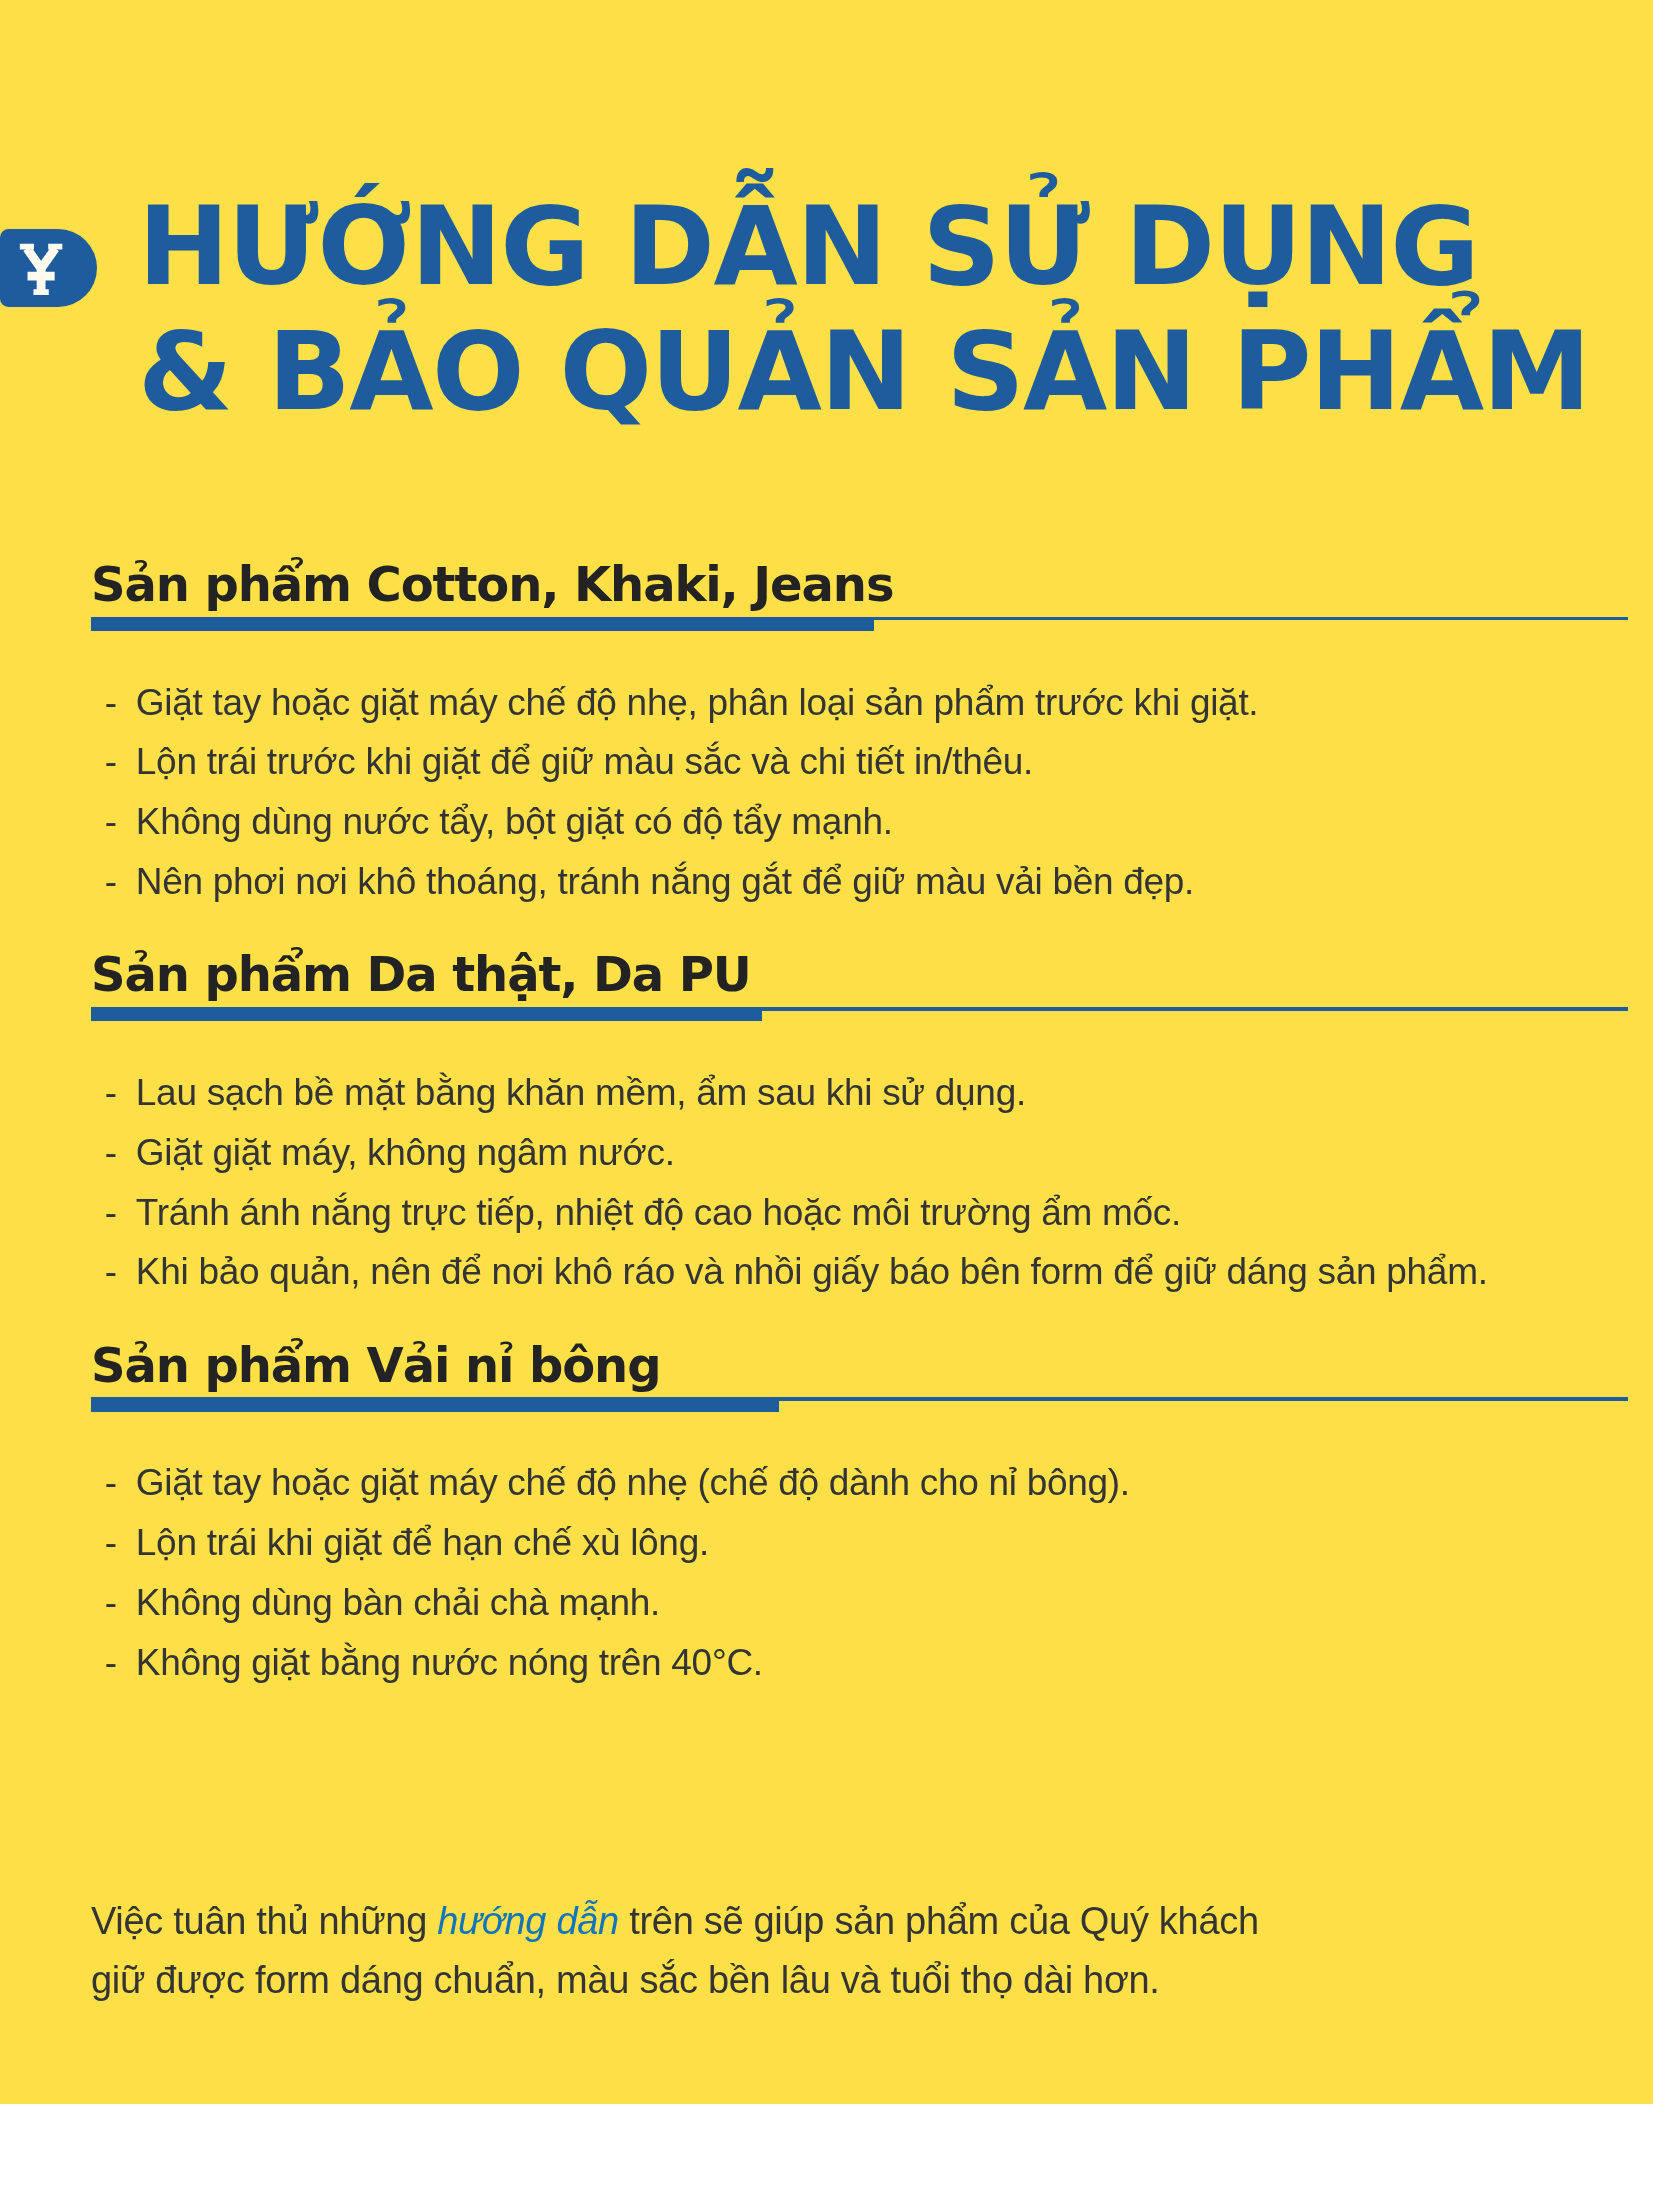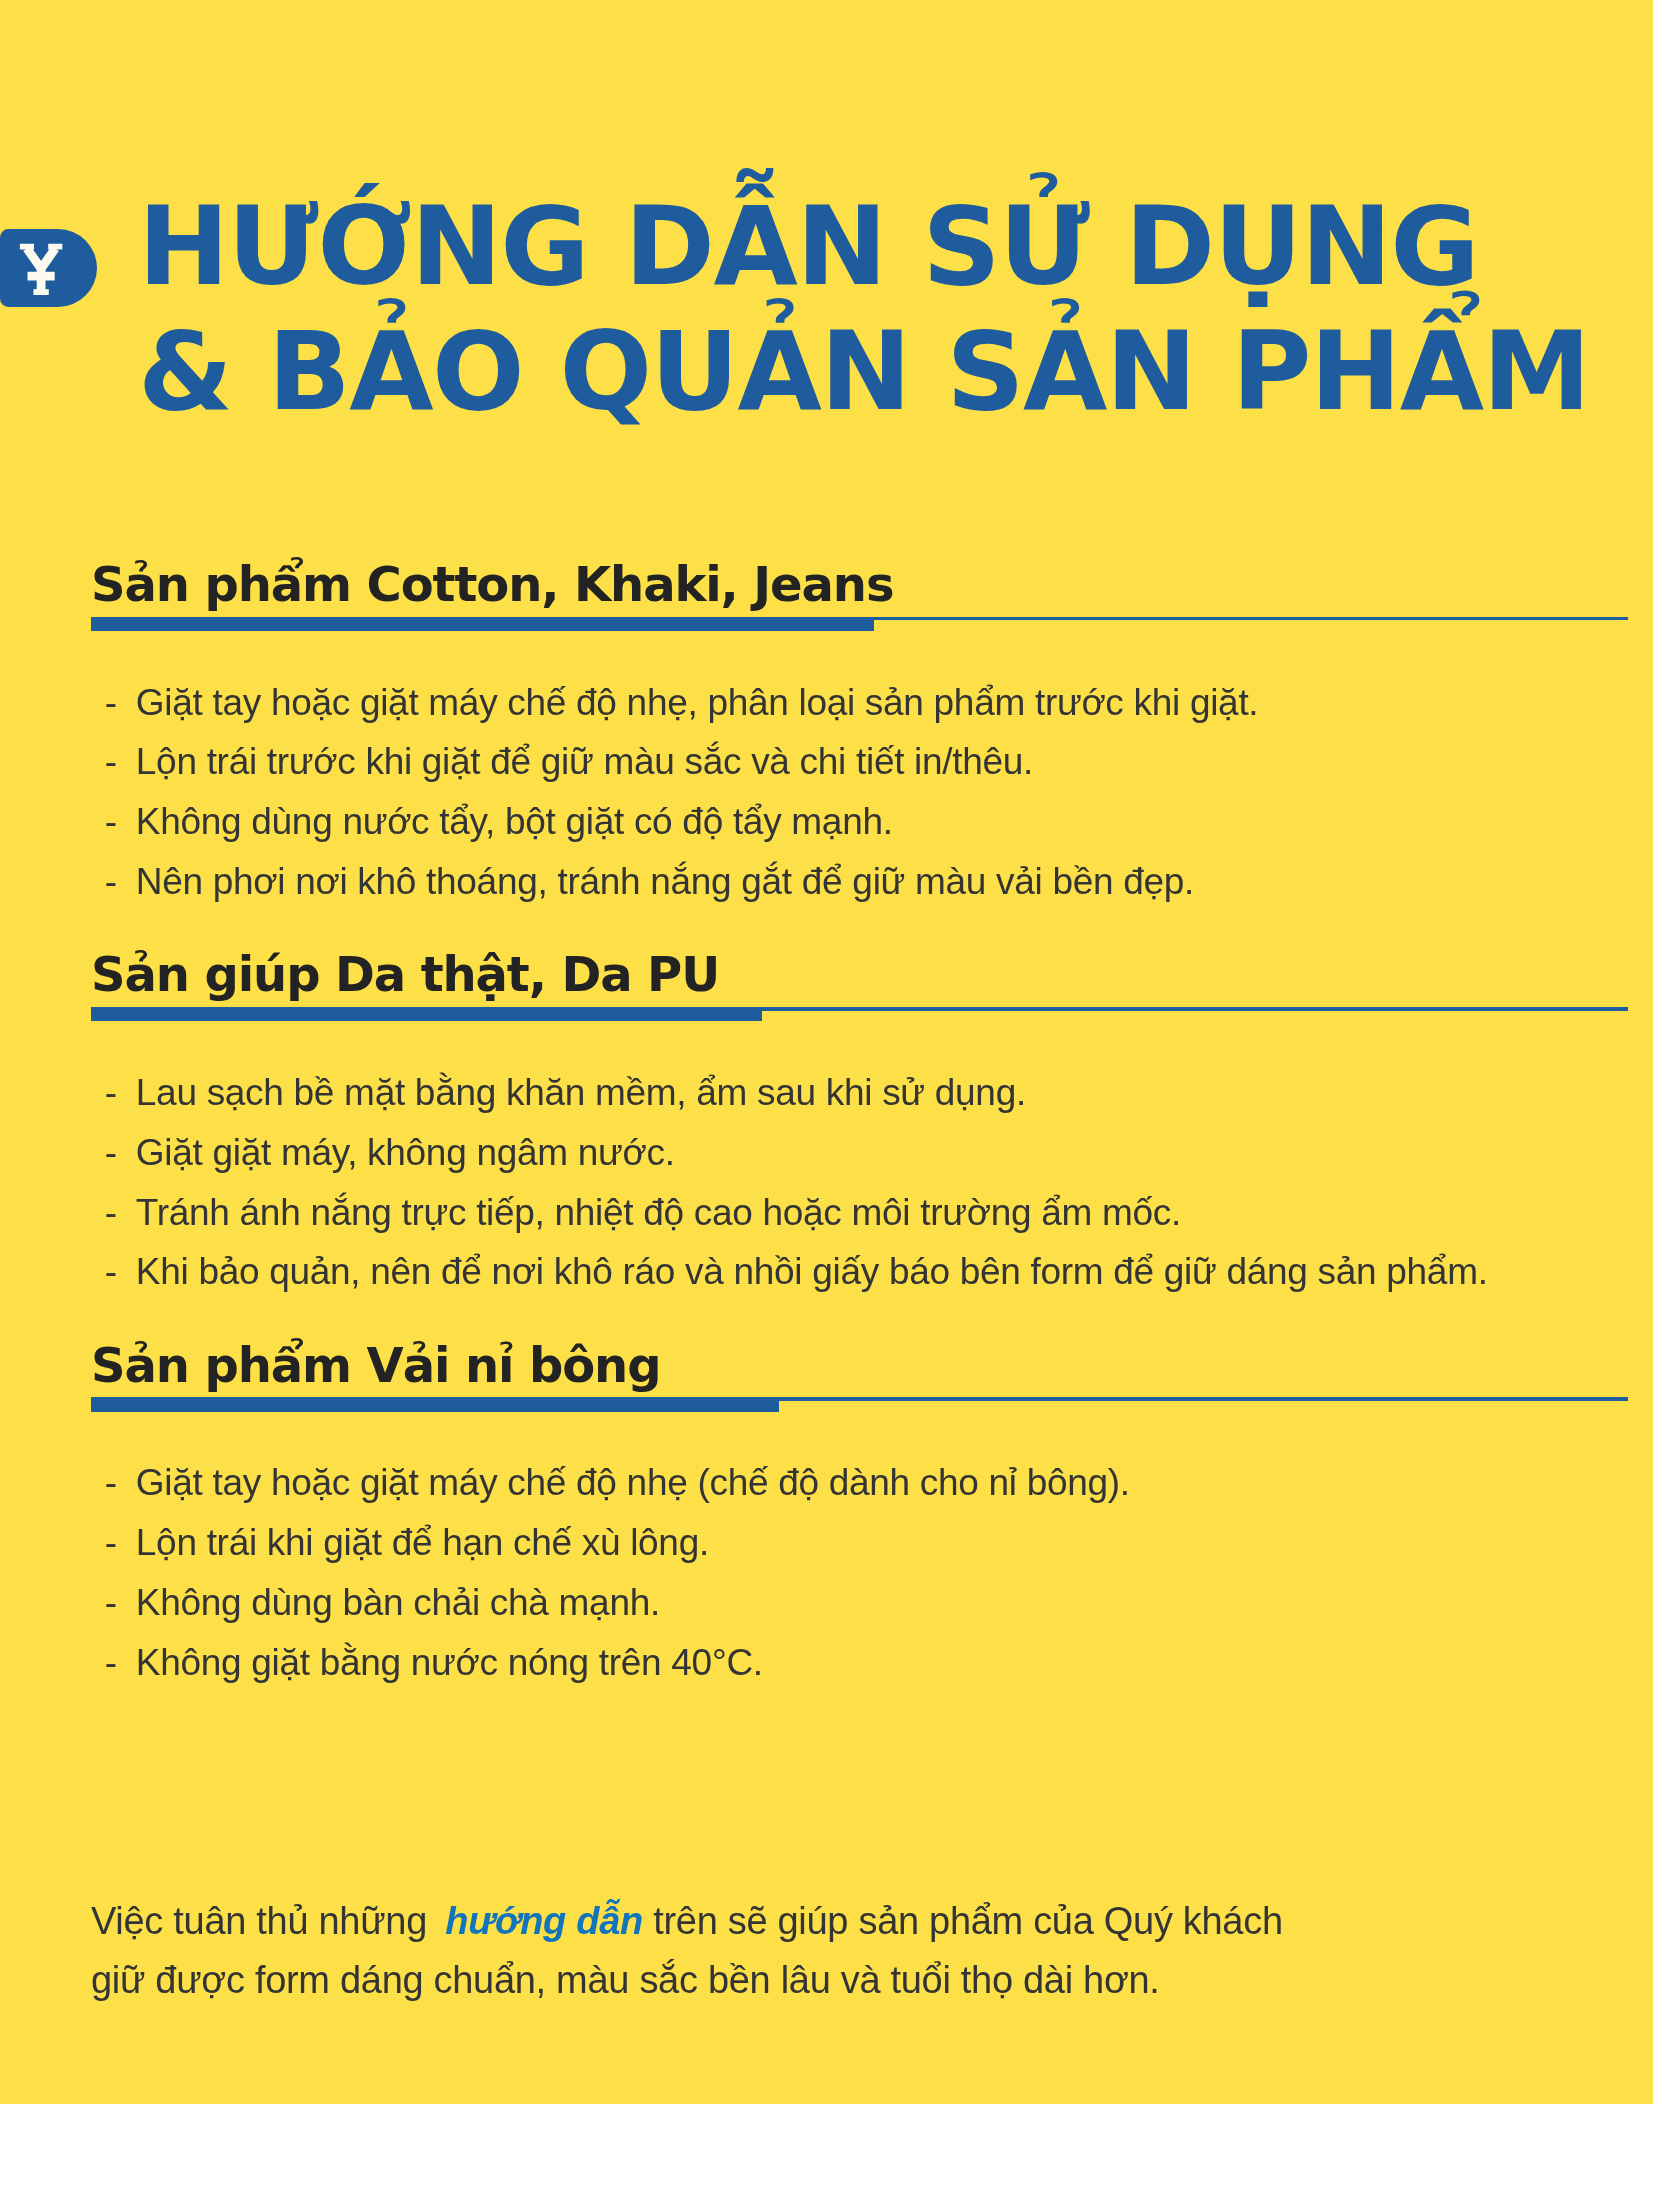--- a/index.html
+++ b/index.html
@@ -84,23 +84,22 @@
     position:absolute;
     top:1892px; left:91px;
     width:1540px;
     font-size:38px;
     line-height:1.55;
     letter-spacing:-0.3px;
     color:#343434;
   }
   .footer-note .accent{
     color:#1274BA;
-    font-weight:bold;
+    font-weight:normal;
     font-style:italic;
-    margin-left:8px;
   }
 </style>
 </head>
 <body>
 
 <div class="page">
 
   <div class="logo">
     <svg width="59" height="59" viewBox="0 0 100 100" aria-hidden="true">
       <g stroke="#FDFBEF" stroke-width="15" fill="none" stroke-linecap="butt">
@@ -143,21 +142,21 @@
             <span>Không dùng nước tẩy, bột giặt có độ tẩy mạnh.</span>
           </li>
         <li>
             <span class="dash">-</span>
             <span>Nên phơi nơi khô thoáng, tránh nắng gắt để giữ màu vải bền đẹp.</span>
           </li>
       </ul>
     </div>
 
     <div class="section">
-      <h2>Sản giúp Da thật, Da PU</h2>
+      <h2>Sản phẩm Da thật, Da PU</h2>
       <div class="rule">
         <span class="line"></span>
         <span class="bar bar-w2"></span>
       </div>
       <ul class="bullets">
         <li>
             <span class="dash">-</span>
             <span>Lau sạch bề mặt bằng khăn mềm, ẩm sau khi sử dụng.</span>
           </li>
         <li>

